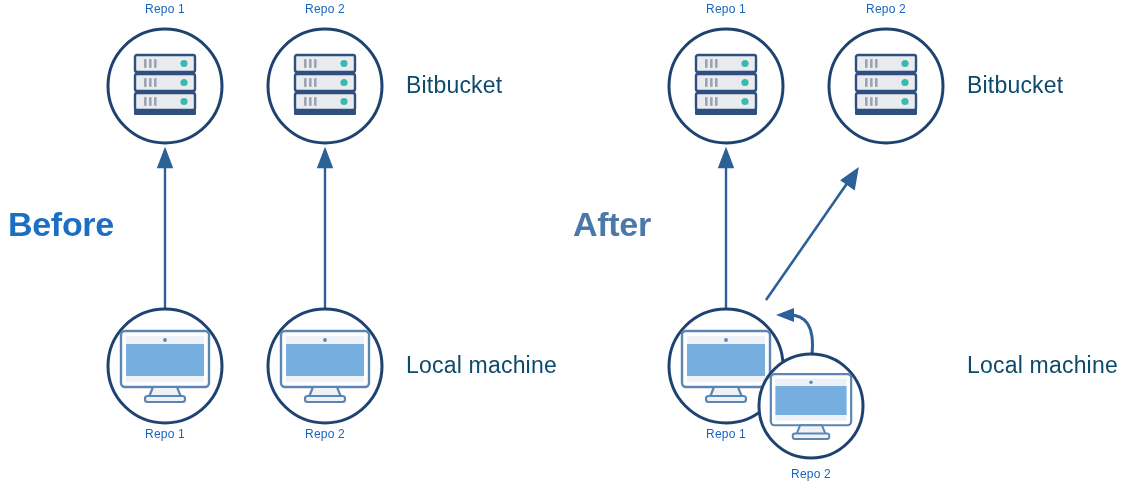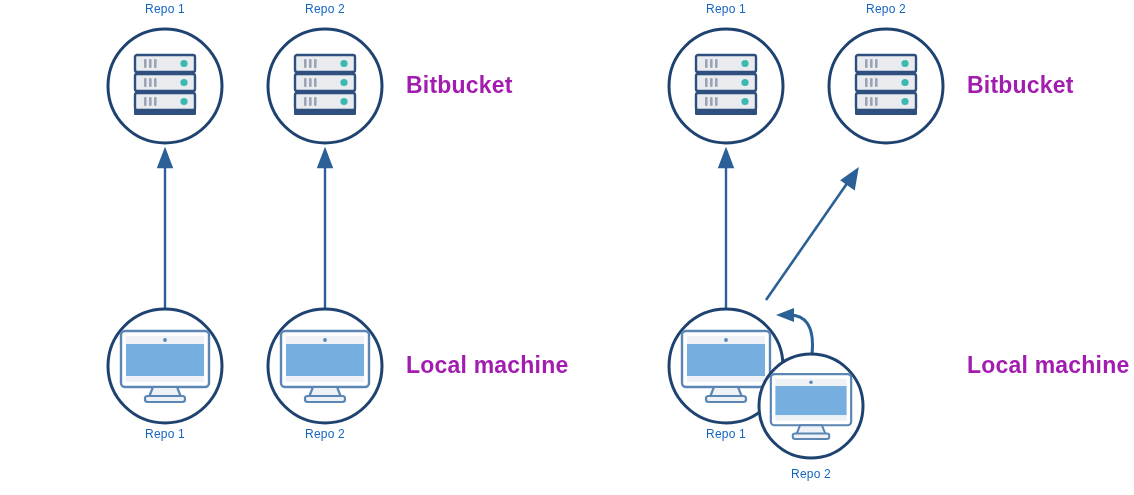--- a/index.html
+++ b/index.html
@@ -30,23 +30,22 @@
     color: #1b6ec2;
     font-family: "Liberation Sans", sans-serif;
   }
   .label-small {
     font-size: 12px;
     letter-spacing: 0.2px;
     color: #1565c0;
   }
   .label-big {
     font-size: 23px;
-    color: #a21caf;
+    color: #0c4a6e;
     letter-spacing: 0.2px;
-    font-weight: bold;
   }
   .label-section {
     font-size: 34px;
     font-weight: bold;
     letter-spacing: -0.3px;
   }
   .section-before { color: #1b6ec2; }
   .section-after  { color: #4a78a8; }
 
   .centered { transform: translateX(-50%); }
@@ -147,20 +146,22 @@
     <g>
       <circle cx="726" cy="366" r="57" fill="#ffffff" stroke="#1f4370" stroke-width="3"></circle>
       <use href="#monitor-glyph" x="680" y="329" width="92" height="76"></use>
     </g>
     <g>
       <circle cx="811" cy="406" r="52" fill="#ffffff" stroke="#1f4370" stroke-width="3"></circle>
       <use href="#monitor-glyph" x="769" y="372" width="84" height="70"></use>
     </g>
   </svg>
 
+  <div class="label label-section section-before" style="left:8px; top:205px;">Before</div>
+  <div class="label label-section section-after" style="left:573px; top:205px;">After</div>
 
   <div class="label label-big" style="left:406px; top:72px;">Bitbucket</div>
   <div class="label label-big" style="left:967px; top:72px;">Bitbucket</div>
   <div class="label label-big" style="left:406px; top:352px;">Local machine</div>
   <div class="label label-big" style="left:967px; top:352px;">Local machine</div>
 
   <div class="label label-small centered" style="left:165px; top:2px;">Repo 1</div>
   <div class="label label-small centered" style="left:325px; top:2px;">Repo 2</div>
 
   <div class="label label-small centered" style="left:165px; top:427px;">Repo 1</div>

